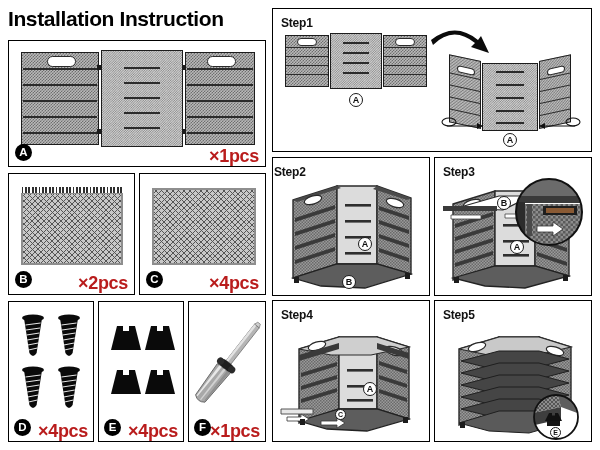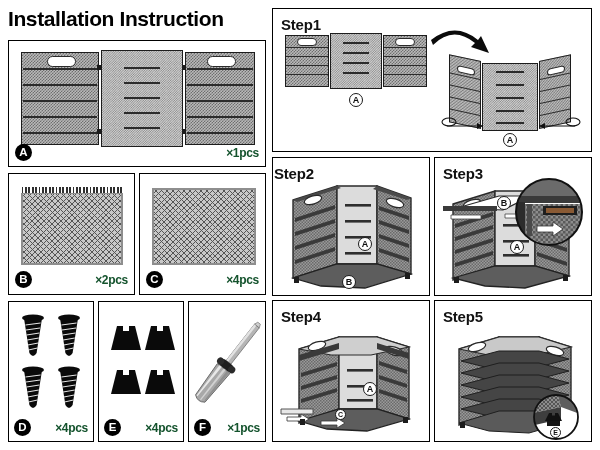--- a/index.html
+++ b/index.html
@@ -10,25 +10,25 @@
   
   .title{position:absolute;left:8px;top:4px;width:258px;height:30px;
          font-size:21px;font-weight:bold;letter-spacing:-0.4px;
          line-height:30px;color:#000;white-space:nowrap;}
   .cell{position:absolute;border:1.6px solid #000;background:#fff;box-sizing:border-box;overflow:hidden;}
 
   
   .badge{position:absolute;width:17px;height:17px;border-radius:50%;
          background:#000;color:#fff;font-size:11.5px;font-weight:bold;
          line-height:17px;text-align:center;}
-  .qty{position:absolute;font-size:12px;color:#14532d;font-weight:bold;
+  .qty{position:absolute;font-size:18px;color:#b91c1c;font-weight:bold;
        letter-spacing:-0.3px;white-space:nowrap;}
 
   
-  .steplbl{position:absolute;font-size:15px;font-weight:bold;color:#111;
+  .steplbl{position:absolute;font-size:12px;font-weight:bold;color:#111;
            letter-spacing:-0.2px;white-space:nowrap;}
 
   
   .callout{position:absolute;width:14px;height:14px;border-radius:50%;
            background:#fff;border:1.1px solid #1a1a1a;color:#111;
            font-size:9px;font-weight:bold;line-height:12.5px;text-align:center;
            box-sizing:border-box;}
   .callout.sm{width:11px;height:11px;font-size:7px;line-height:9.5px;}
 
   

